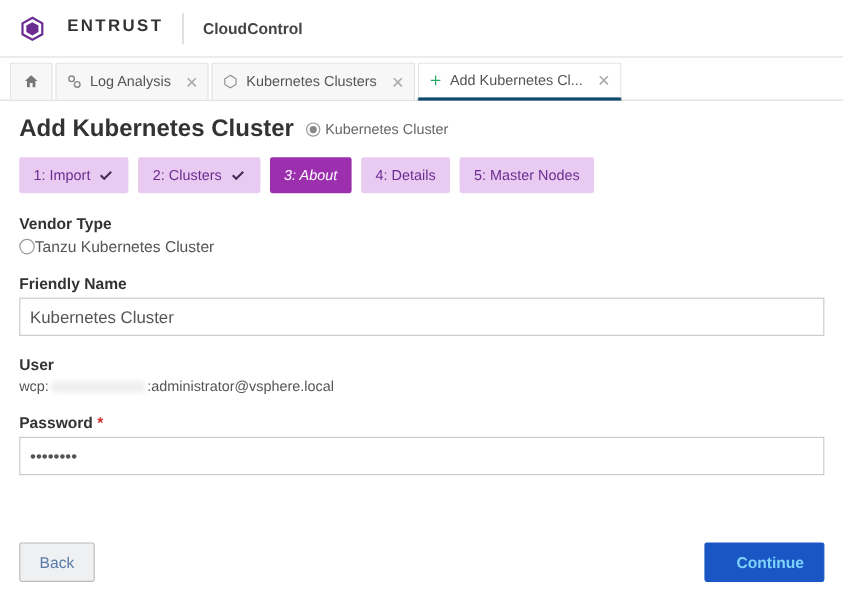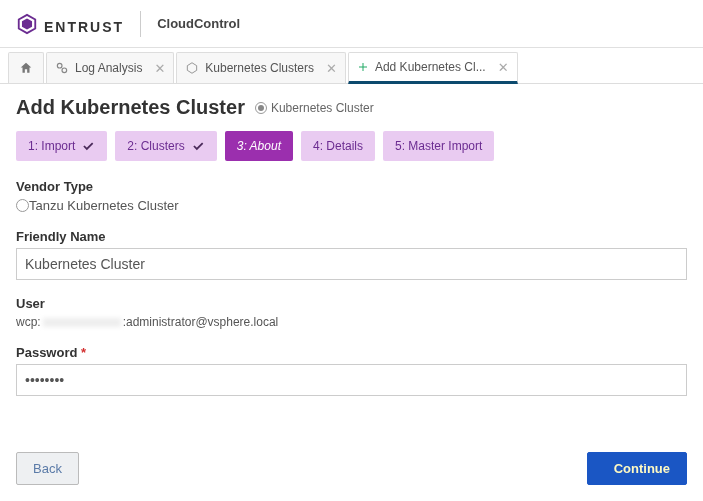--- a/index.html
+++ b/index.html
@@ -14,22 +14,22 @@
     }
     .header {
       display: flex;
       align-items: center;
       padding: 8px 16px;
       border-bottom: 1px solid #e0e0e0;
       height: 48px;
     }
     .logo-wrap {
       display: flex;
-      align-items: flex-end;
-      gap: 6px;
+      align-items: flex-start;
+      gap: 18px;
     }
     .hex-logo {
       width: 22px;
       height: 22px;
     }
     .brand-name {
       font-weight: 700;
       letter-spacing: 2px;
       font-size: 14px;
       color: #333;
@@ -208,21 +208,21 @@
       border: 1px solid #bbb;
       cursor: pointer;
       border-radius: 2px;
     }
     .btn.back {
       background: #eef0f2;
       color: #5b7ba8;
     }
     .btn.continue {
       background: #1a56c4;
-      color: #fef9c3;
+      color: #7dd3fc;
       font-weight: bold;
       border-color: #1a56c4;
       padding-left: 26px;
     }
   </style>
 </head>
 <body>
 
 <div class="header">
   <div class="logo-wrap">
@@ -296,21 +296,21 @@
           <path d="M5 12l5 5L20 7" stroke="#4a2a5a" stroke-width="3" fill="none"></path>
         </svg>
     </div>
     <div class="wizard-step active">
       <span>3: About</span>
     </div>
     <div class="wizard-step">
       <span>4: Details</span>
     </div>
     <div class="wizard-step">
-      <span>5: Master Import</span>
+      <span>5: Master Nodes</span>
     </div>
   </div>
 
   <div class="section-label">Vendor Type</div>
   <div class="radio-option">
     <span class="radio-empty"></span>
     <span>Tanzu Kubernetes Cluster</span>
   </div>
 
   <div class="field">

